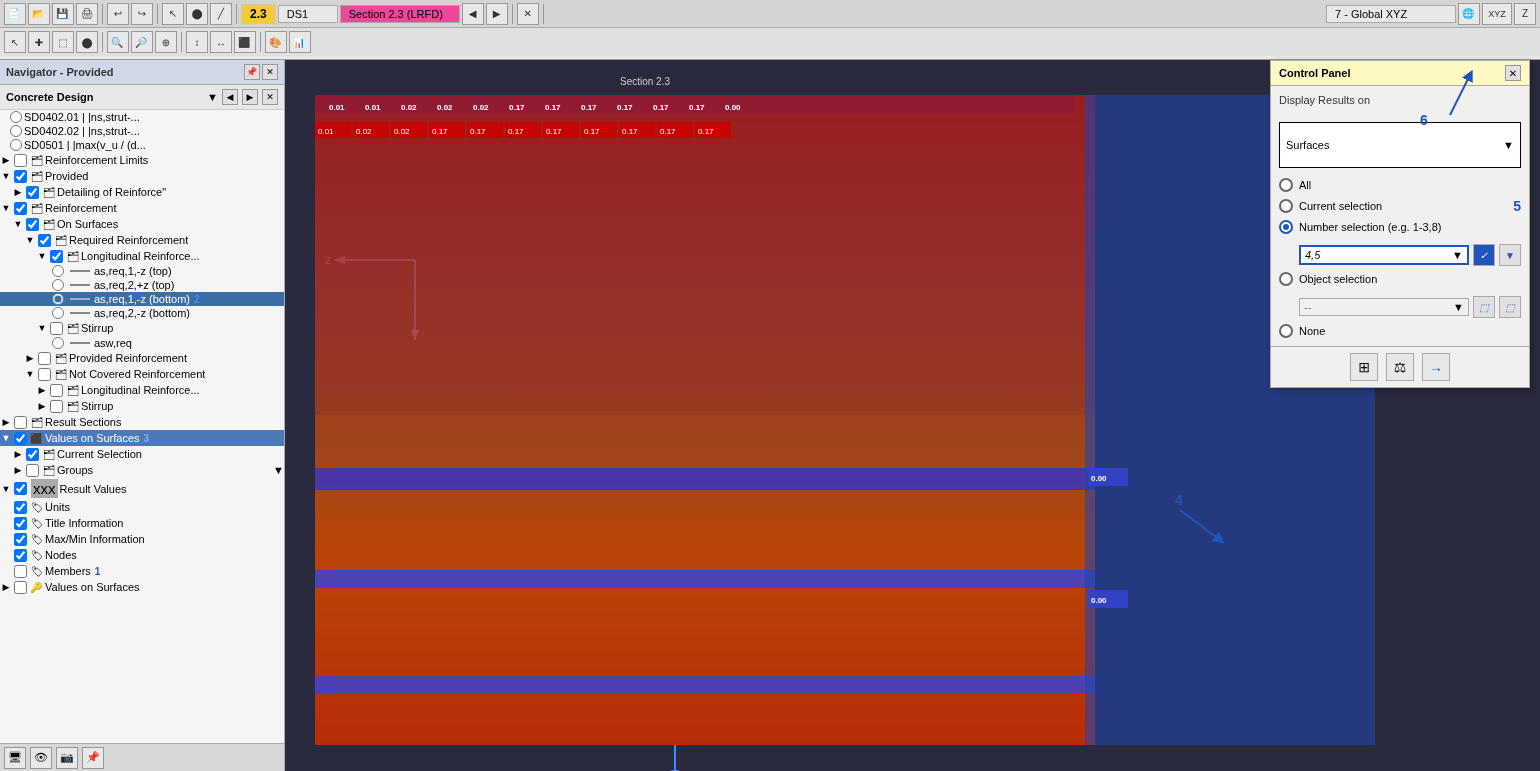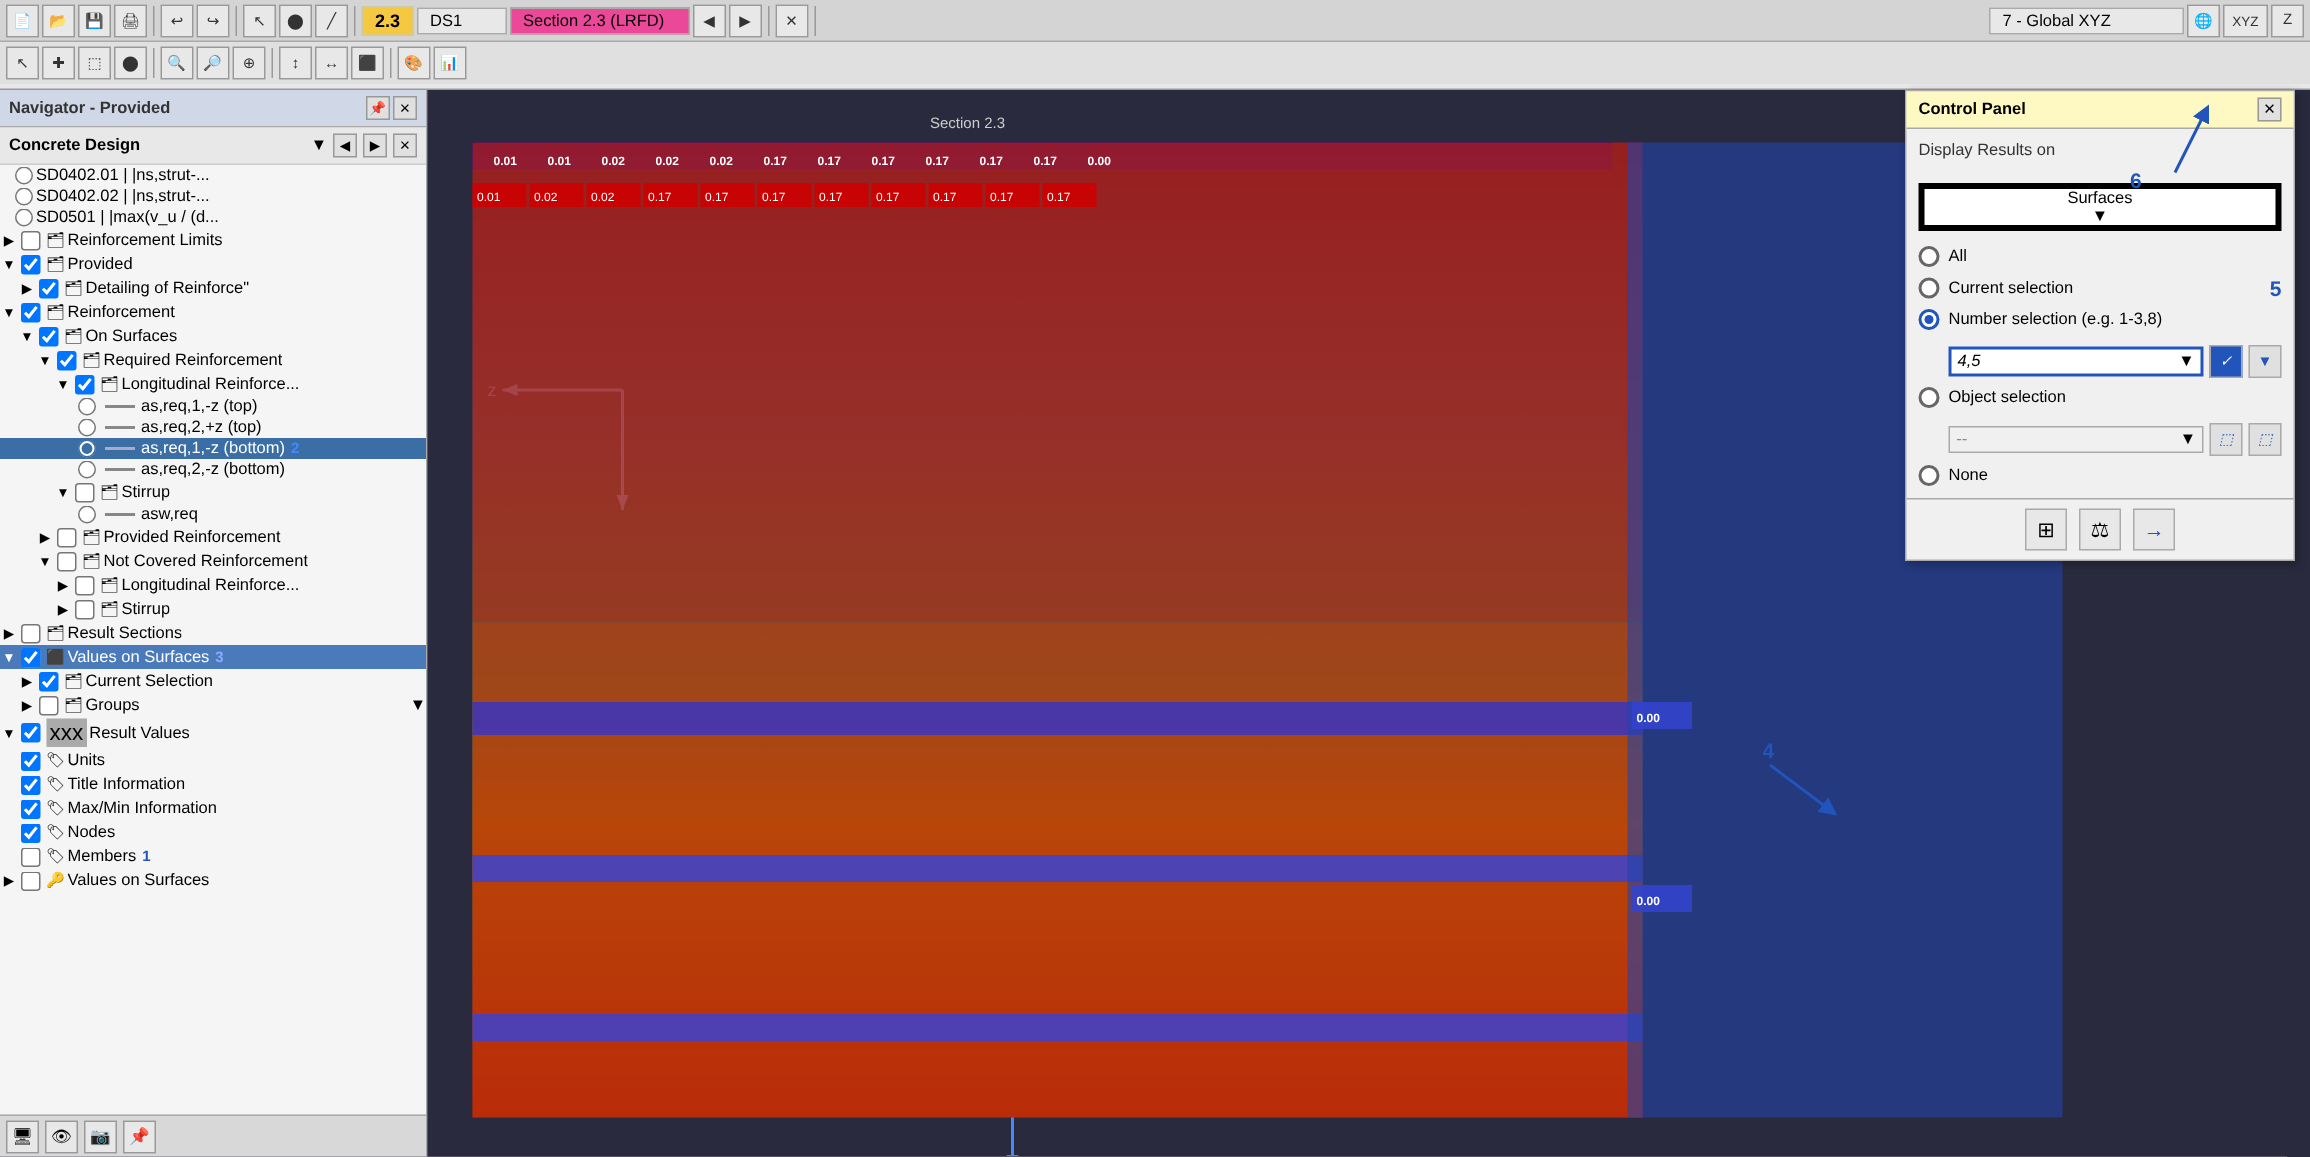--- a/index.html
+++ b/index.html
@@ -39,21 +39,21 @@
     
     .main-viewport { position: absolute; top: 60px; left: 285px; right: 0; bottom: 0; background: #1a1a2e; overflow: hidden; }
 
     
     .control-panel { position: absolute; top: 60px; right: 10px; width: 260px; background: #f0f0f0; border: 1px solid #aaa; box-shadow: 2px 2px 6px rgba(0,0,0,0.3); }
     .cp-header { background: #fef9c3; padding: 4px 8px; display: flex; align-items: center; justify-content: space-between; border-bottom: 1px solid #aaa; }
     .cp-title { font-size: 11px; font-weight: bold; }
     .cp-close { width: 16px; height: 16px; background: #e0e0e0; border: 1px solid #999; cursor: pointer; display: flex; align-items: center; justify-content: center; font-size: 10px; }
     .cp-body { padding: 8px; }
     .cp-label { font-size: 11px; margin-bottom: 16px; color: #333; }
-    .cp-dropdown { width: 100%; padding: 0 6px; border: 4px solid #000000; background: white; font-size: 11px; cursor: pointer; display: flex; align-items: center; justify-content: space-between; margin-bottom: 10px; flex-direction: column; }
+    .cp-dropdown { width: 100%; padding: 16px 6px; border: 1px solid #000000; background: white; font-size: 11px; cursor: pointer; display: flex; align-items: center; justify-content: space-between; margin-bottom: 10px; }
     .cp-radio-group { display: flex; flex-direction: column; gap: 6px; }
     .cp-radio-item { display: flex; align-items: center; gap: 6px; font-size: 11px; cursor: pointer; }
     .cp-radio { width: 14px; height: 14px; border-radius: 50%; border: 2px solid #666; background: white; flex-shrink: 0; display: flex; align-items: center; justify-content: center; }
     .cp-radio.checked { border-color: #2255bb; }
     .cp-radio.checked::after { content: ''; width: 6px; height: 6px; border-radius: 50%; background: #2255bb; }
     .cp-number-input-row { display: flex; align-items: center; gap: 4px; margin-top: 4px; margin-left: 20px; font-style: italic; }
     .cp-btn-confirm { width: 22px; height: 22px; background: #e0e0e0; border: 1px solid #aaa; cursor: pointer; display: flex; align-items: center; justify-content: center; font-size: 10px; color: #2255bb; }
     .cp-footer { border-top: 1px solid #aaa; padding: 6px 8px; display: flex; justify-content: center; gap: 8px; }
     .cp-footer-btn { width: 28px; height: 28px; background: #e8e8e8; border: 1px solid #aaa; cursor: pointer; display: flex; align-items: center; justify-content: center; font-size: 14px; }
 

